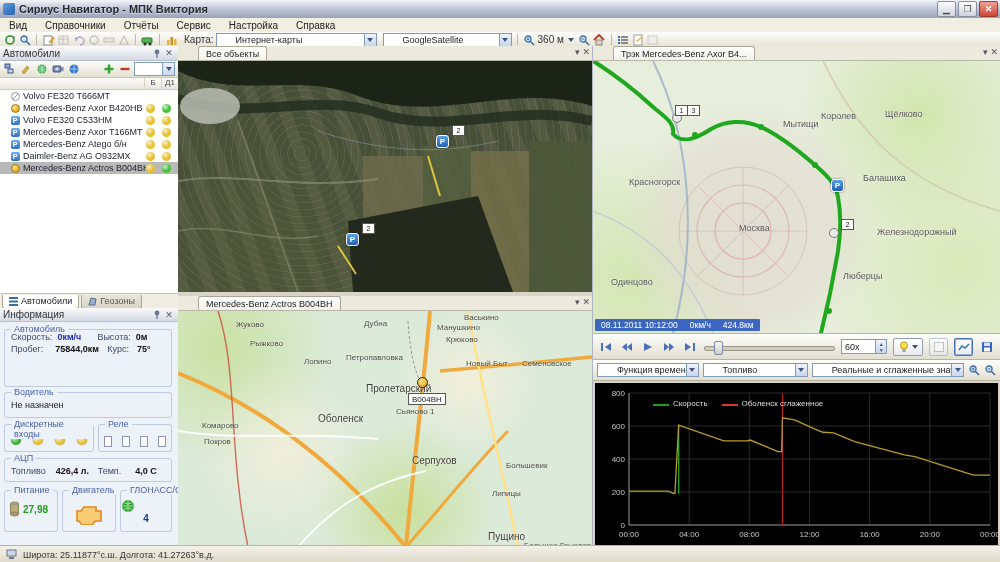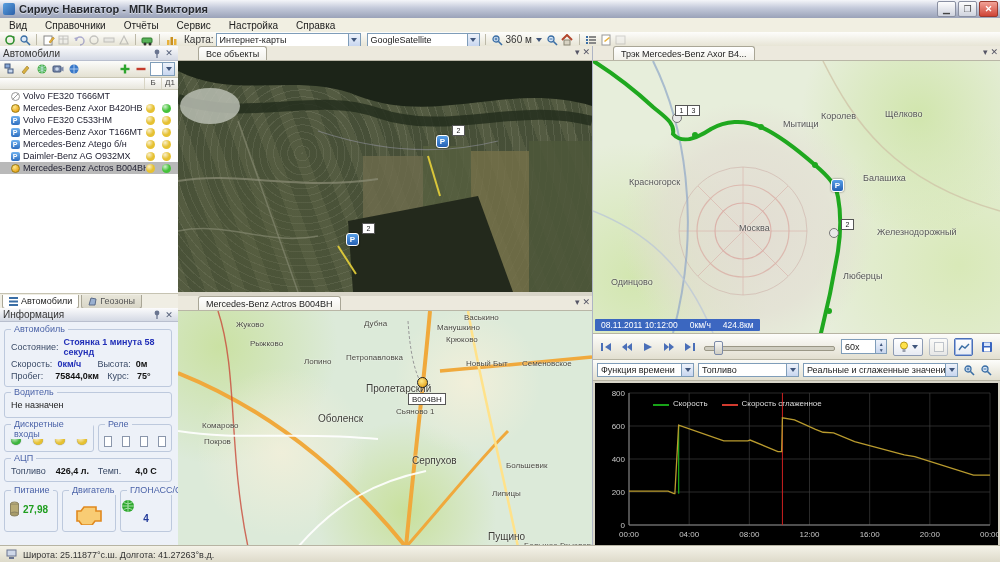--- a/index.html
+++ b/index.html
@@ -20,21 +20,21 @@
   .menubar{position:absolute;left:0;top:18px;width:1000px;height:14px;background:#f1efe2;
     display:flex;align-items:center;border-bottom:1px solid #d8d5c4;}
   .menuitem{padding:0 9px;color:#222;}
   
   .toolbar{position:absolute;left:0;top:32px;width:1000px;height:15px;
     background:linear-gradient(#fdfdfb,#e6e3d3);border-bottom:1px solid #c9c6b4;
     display:flex;align-items:center;gap:2px;padding-left:3px;}
   .tbico{width:13px;height:12px;display:inline-flex;align-items:center;justify-content:center;}
   .tbsep{width:1px;height:11px;background:#bcb9a8;margin:0 3px;}
   .combo{height:12px;background:#fff;border:1px solid #7f9db9;display:inline-flex;align-items:center;
-    font-size:9px;padding-left:3px;position:relative;}
+    font-size:9px;padding-left:19px;position:relative;}
   .combo .caret{position:absolute;right:0;top:0;bottom:0;width:11px;
     background:linear-gradient(#eef3fb,#c8d6ef);border-left:1px solid #7f9db9;
     display:flex;align-items:center;justify-content:center;}
   .caret-tri{width:0;height:0;border-left:3px solid transparent;border-right:3px solid transparent;border-top:4px solid #40567c;}
   
   .phdr{height:14px;background:linear-gradient(#fbfbfc,#d4d9e4);border-bottom:1px solid #b9bfce;
     display:flex;align-items:center;padding:0 3px;color:#333;}
   .phdr .t{flex:1;}
   .hdrbtn{width:12px;height:11px;display:flex;align-items:center;justify-content:center;color:#55607a;font-size:9px;}
   .tabstrip{height:14px;background:#ece9dd;border-bottom:1px solid #b9b6a6;display:flex;align-items:flex-end;padding-left:20px;position:relative;}
@@ -423,24 +423,20 @@
             <line x1="4" y1="5" x2="4" y2="9" stroke="#6a7590" stroke-width="1.3"></line>
           </svg>
         </span>
       <span class="hdrbtn">✕</span>
     </div>
 
     <div class="infobody">
 
       <div class="fs" style="left:4px;top:7px;width:166px;height:56px;">
         <span class="lg">Автомобиль</span>
-        <div class="frow" style="margin-top:7px;">
-          <span>Состояние:</span>
-          <span class="fval blue" style="margin-left:5px;">Стоянка 1 минута 58 секунд</span>
-        </div>
         <div class="frow">
           <span>Скорость:</span>
           <span class="fval blue" style="margin-left:5px;width:40px;">0км/ч</span>
           <span>Высота:</span>
           <span class="fval" style="margin-left:5px;">0м</span>
         </div>
         <div class="frow">
           <span>Пробег:</span>
           <span class="fval" style="margin-left:12px;width:52px;">75844,0км</span>
           <span>Курс:</span>
@@ -776,21 +772,21 @@
           <line x1="395" y1="10" x2="395" y2="142" stroke="#3c3c3c" stroke-width="0.7"></line>
           <text x="395" y="154" fill="#c8c8c8" font-size="8" text-anchor="middle" font-family="Liberation Sans, sans-serif">00:00</text>
           <line x1="34" y1="142" x2="395" y2="142" stroke="#8a8a8a"></line>
           <line x1="34" y1="10" x2="34" y2="142" stroke="#8a8a8a"></line>
           <line x1="83.63749999999999" y1="110.65" x2="83.63749999999999" y2="42.175" stroke="#18a318" stroke-width="1.3"></line>
           <line x1="187.42499999999998" y1="10" x2="187.42499999999998" y2="142" stroke="#cc2020" stroke-width="1"></line>
           <polyline points="34,108.17500000000001 73.10833333333333,108.17500000000001 79.125,110.65 79.87708333333333,110.65 83.63749999999999,42.175 128.7625,57.85000000000001 152.82916666666665,57.85000000000001 155.08541666666667,57.02499999999999 182.91250000000002,68.575 186.67291666666665,68.575 187.42499999999998,34.75 199.45833333333331,36.894999999999996 220.51666666666668,46.3 228.0375,49.269999999999996 238.56666666666666,49.92999999999999 259.625,58.675 309.26250000000005,71.875 319.79166666666663,73.52499999999999 378.45416666666665,92.17 395,92.17" fill="none" stroke="#b99b2e" stroke-width="1.3"></polyline>
         </svg>
       <div class="legend">
         <span><span class="sw" style="background-color: rgb(24, 163, 24);"></span><span>Скорость</span></span>
-        <span><span class="sw" style="background-color: rgb(210, 59, 47);"></span><span>Скорость сглаженное</span></span>
+        <span><span class="sw" style="background-color: rgb(210, 59, 47);"></span><span>Оболенск сглаженное</span></span>
       </div>
     </div>
   </div>
 
   <div class="statusbar">
     <svg width="12" height="11">
       <rect x="1" y="1" width="9" height="6" fill="#cfd8e8" stroke="#6a7590"></rect>
         <rect x="3" y="8" width="5" height="2" fill="#6a7590"></rect>
     </svg>
     <span>Широта: 25.11877°с.ш. Долгота: 41.27263°в.д.</span>

